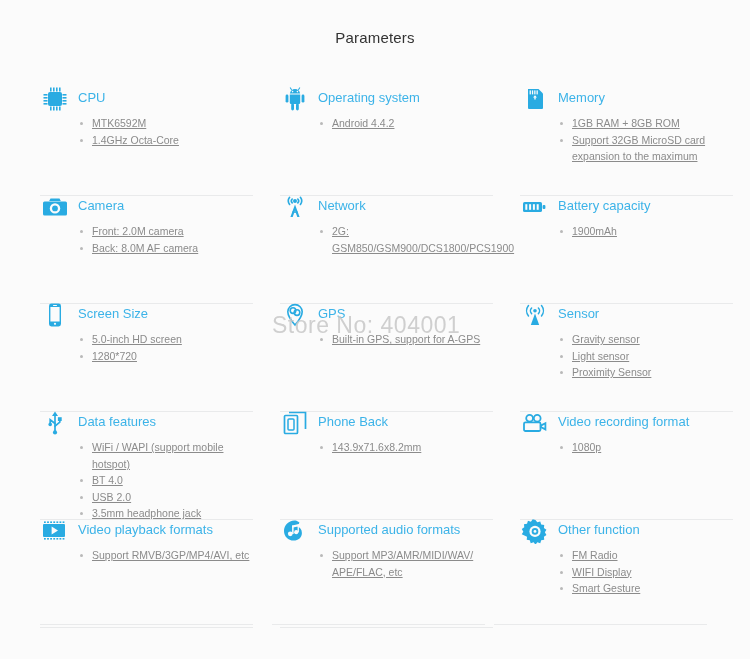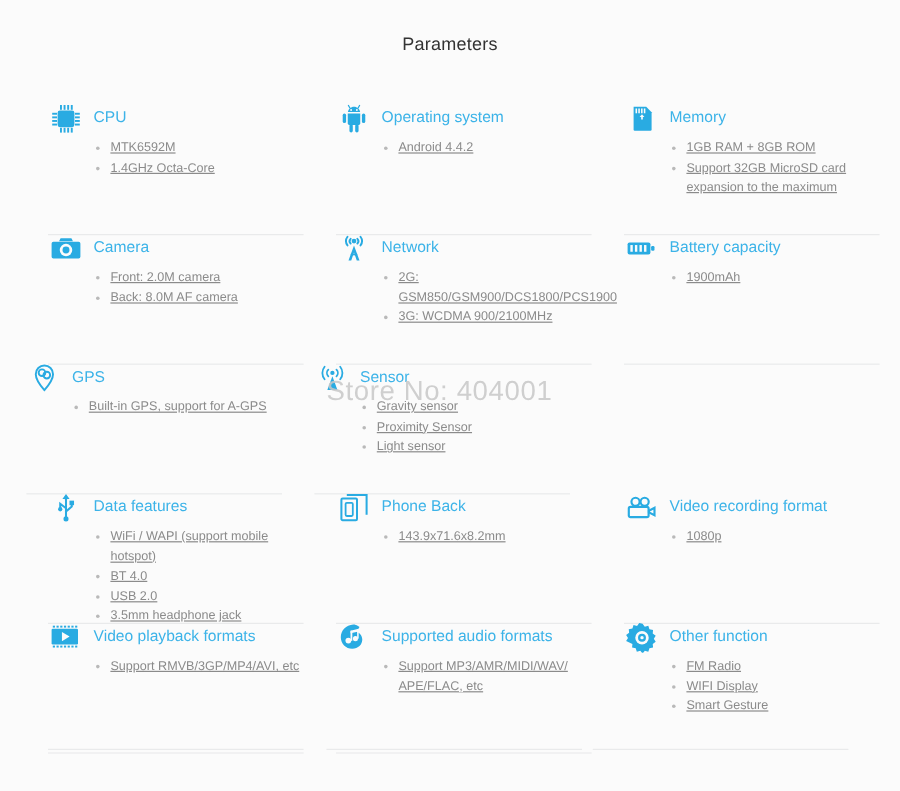--- a/index.html
+++ b/index.html
@@ -232,21 +232,20 @@
             </g>
             <circle cx="14" cy="6.9" r="2" fill="#29abe2"></circle>
             <path d="M14 10.6l4.6 12.4h-2.3L14 16.5l-2.3 6.5H9.4L14 10.6z" fill="#29abe2"></path>
             <rect x="11.3" y="17.4" width="5.4" height="1.4" fill="#29abe2"></rect>
             </svg>
           </span>
           <span class="spec-title">Network</span>
         </div>
         <ul class="spec-list">
           <li>2G: GSM850/GSM900/DCS1800/PCS1900</li>
-          <li>3G: WCDMA 900/2100MHz</li>
         </ul>
         <span class="divider"></span>
       </div>
 
       <div class="cell c3">
         <div class="spec-head">
           <span class="spec-icon">
             <svg width="28" height="26" viewBox="0 0 28 26">
                 <g fill="#29abe2">
               <rect x="2" y="8" width="19" height="10" rx="1.6"></rect>
@@ -261,20 +260,40 @@
           <span class="spec-title">Battery capacity</span>
         </div>
         <ul class="spec-list">
           <li>1900mAh</li>
         </ul>
         <span class="divider"></span>
       </div>
     </div>
 
     <div class="row">
+      <div class="cell c1">
+        <div class="spec-head">
+          <span class="spec-icon">
+            <svg width="26" height="26" viewBox="0 0 26 26">
+                <g fill="#29abe2">
+              <rect x="7" y="1.5" width="12" height="23" rx="2.4"></rect>
+              <rect x="8.4" y="5" width="9.2" height="14.5" fill="#fbfbfb"></rect>
+              <rect x="11" y="3" width="4" height="1" rx=".5" fill="#fbfbfb"></rect>
+              <circle cx="13" cy="21.8" r="1.1" fill="#fbfbfb"></circle>
+            </g>
+              </svg>
+          </span>
+          <span class="spec-title">Screen Size</span>
+        </div>
+        <ul class="spec-list">
+          <li>5.0-inch HD screen</li>
+          <li>1280*720</li>
+        </ul>
+        <span class="divider"></span>
+      </div>
 
       <div class="cell c2">
         <div class="spec-head">
           <span class="spec-icon">
             <svg width="26" height="26" viewBox="0 0 26 26">
                 <g fill="none" stroke="#29abe2" stroke-width="1.6">
               <path d="M13 2.6c-4 0-7.2 3.2-7.2 7.2 0 5 7.2 13.3 7.2 13.3s7.2-8.3 7.2-13.3c0-4-3.2-7.2-7.2-7.2z"></path>
               <circle cx="11" cy="8.6" r="2.8"></circle>
               <circle cx="15" cy="10.6" r="2.8"></circle>
             </g>
@@ -299,22 +318,22 @@
                 <path d="M17.4 6a4 4 0 0 1 0 5.6"></path>
               </g>
               <circle cx="14" cy="8.8" r="1.8" fill="#29abe2"></circle>
               <path d="M14 11.5l4.2 11.5H9.8L14 11.5z" fill="#29abe2"></path>
             </svg>
           </span>
           <span class="spec-title">Sensor</span>
         </div>
         <ul class="spec-list">
           <li>Gravity sensor</li>
+          <li>Light sensor</li>
           <li>Proximity Sensor</li>
-          <li>Light sensor</li>
         </ul>
         <span class="divider"></span>
       </div>
     </div>
 
     <div class="row">
       <div class="cell c1">
         <div class="spec-head">
           <span class="spec-icon">
             <svg width="26" height="26" viewBox="0 0 26 26">

